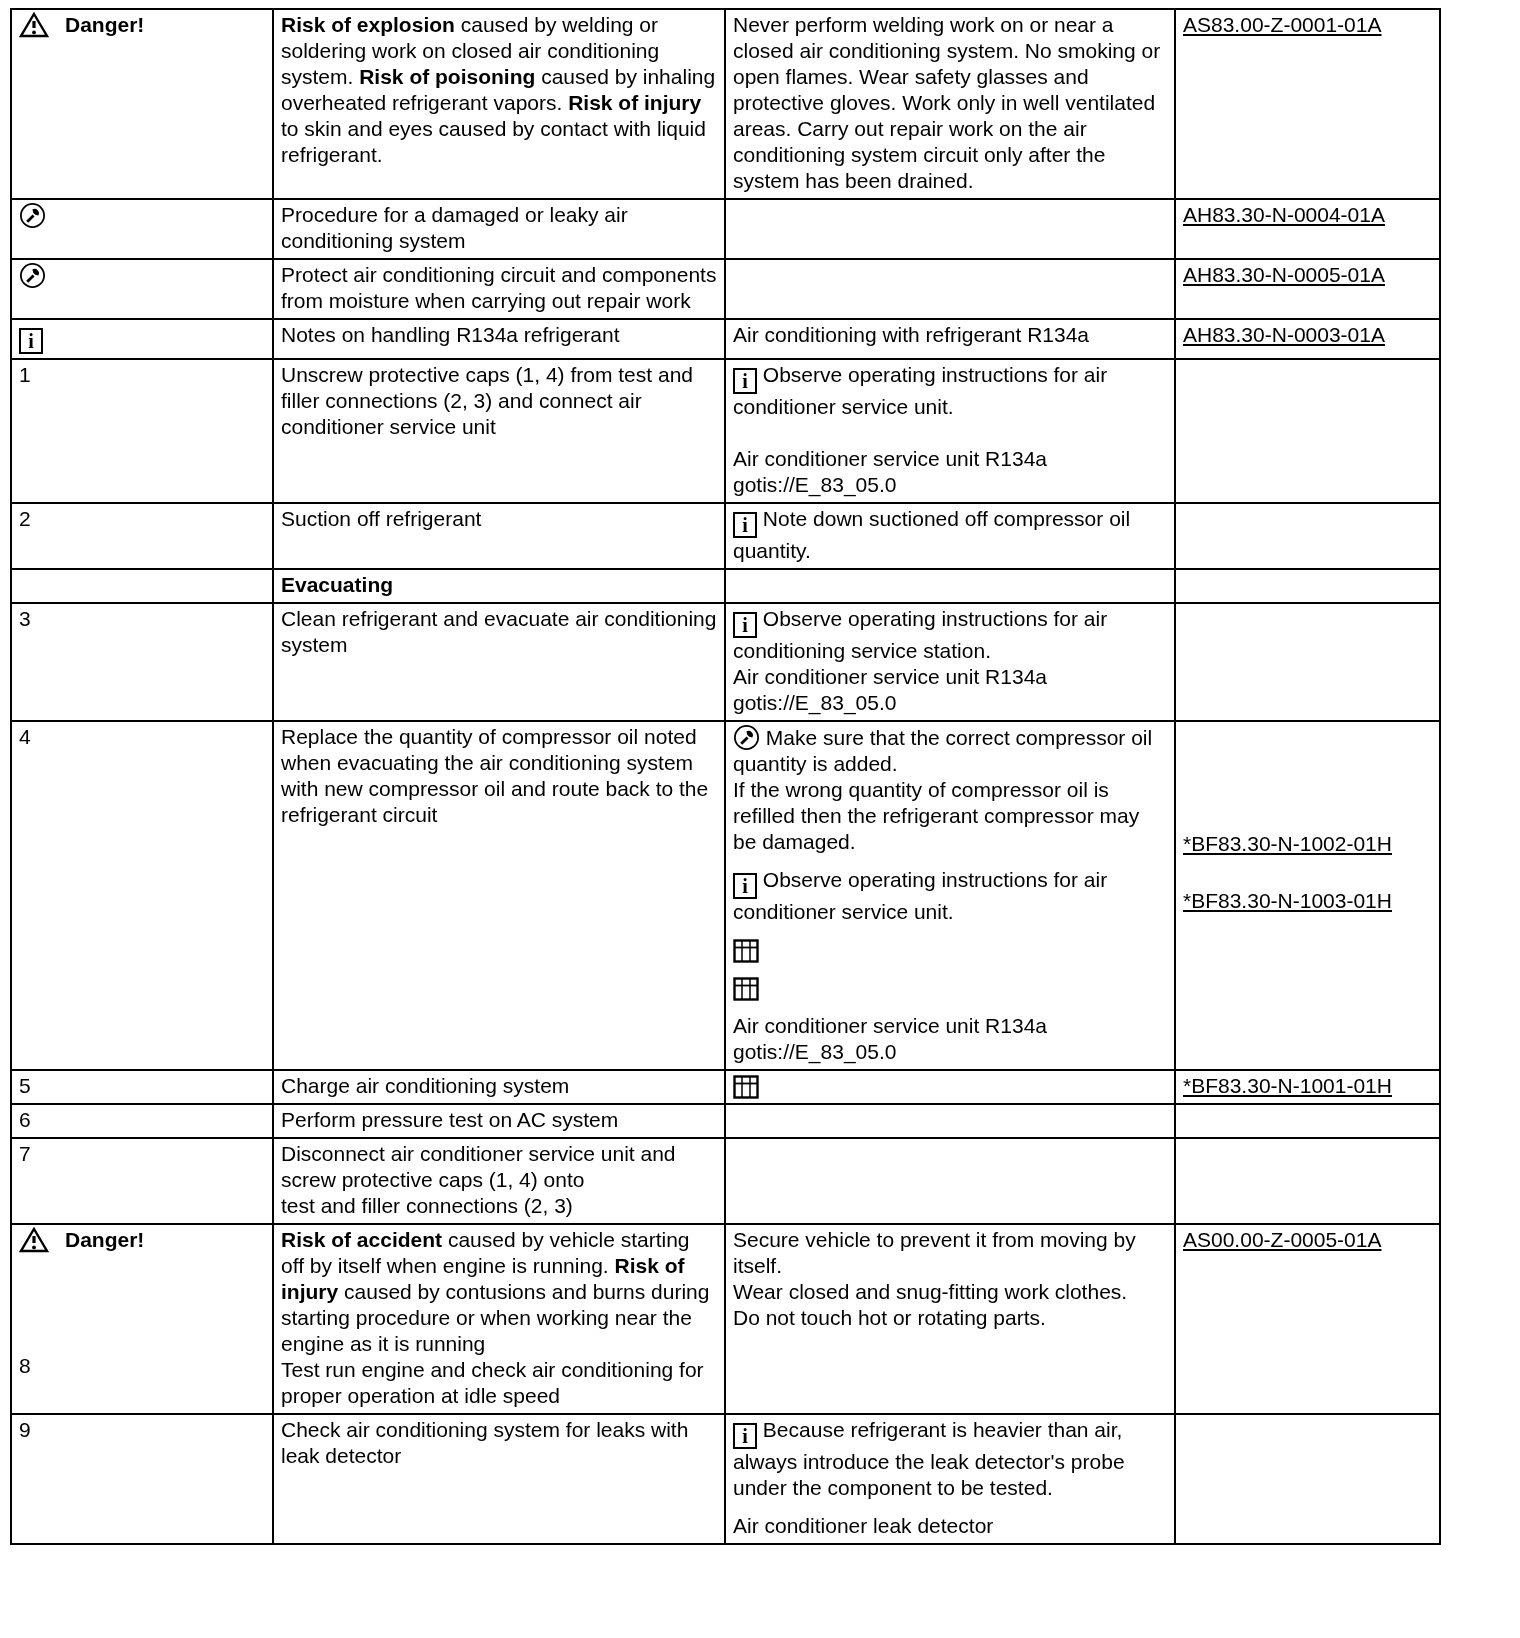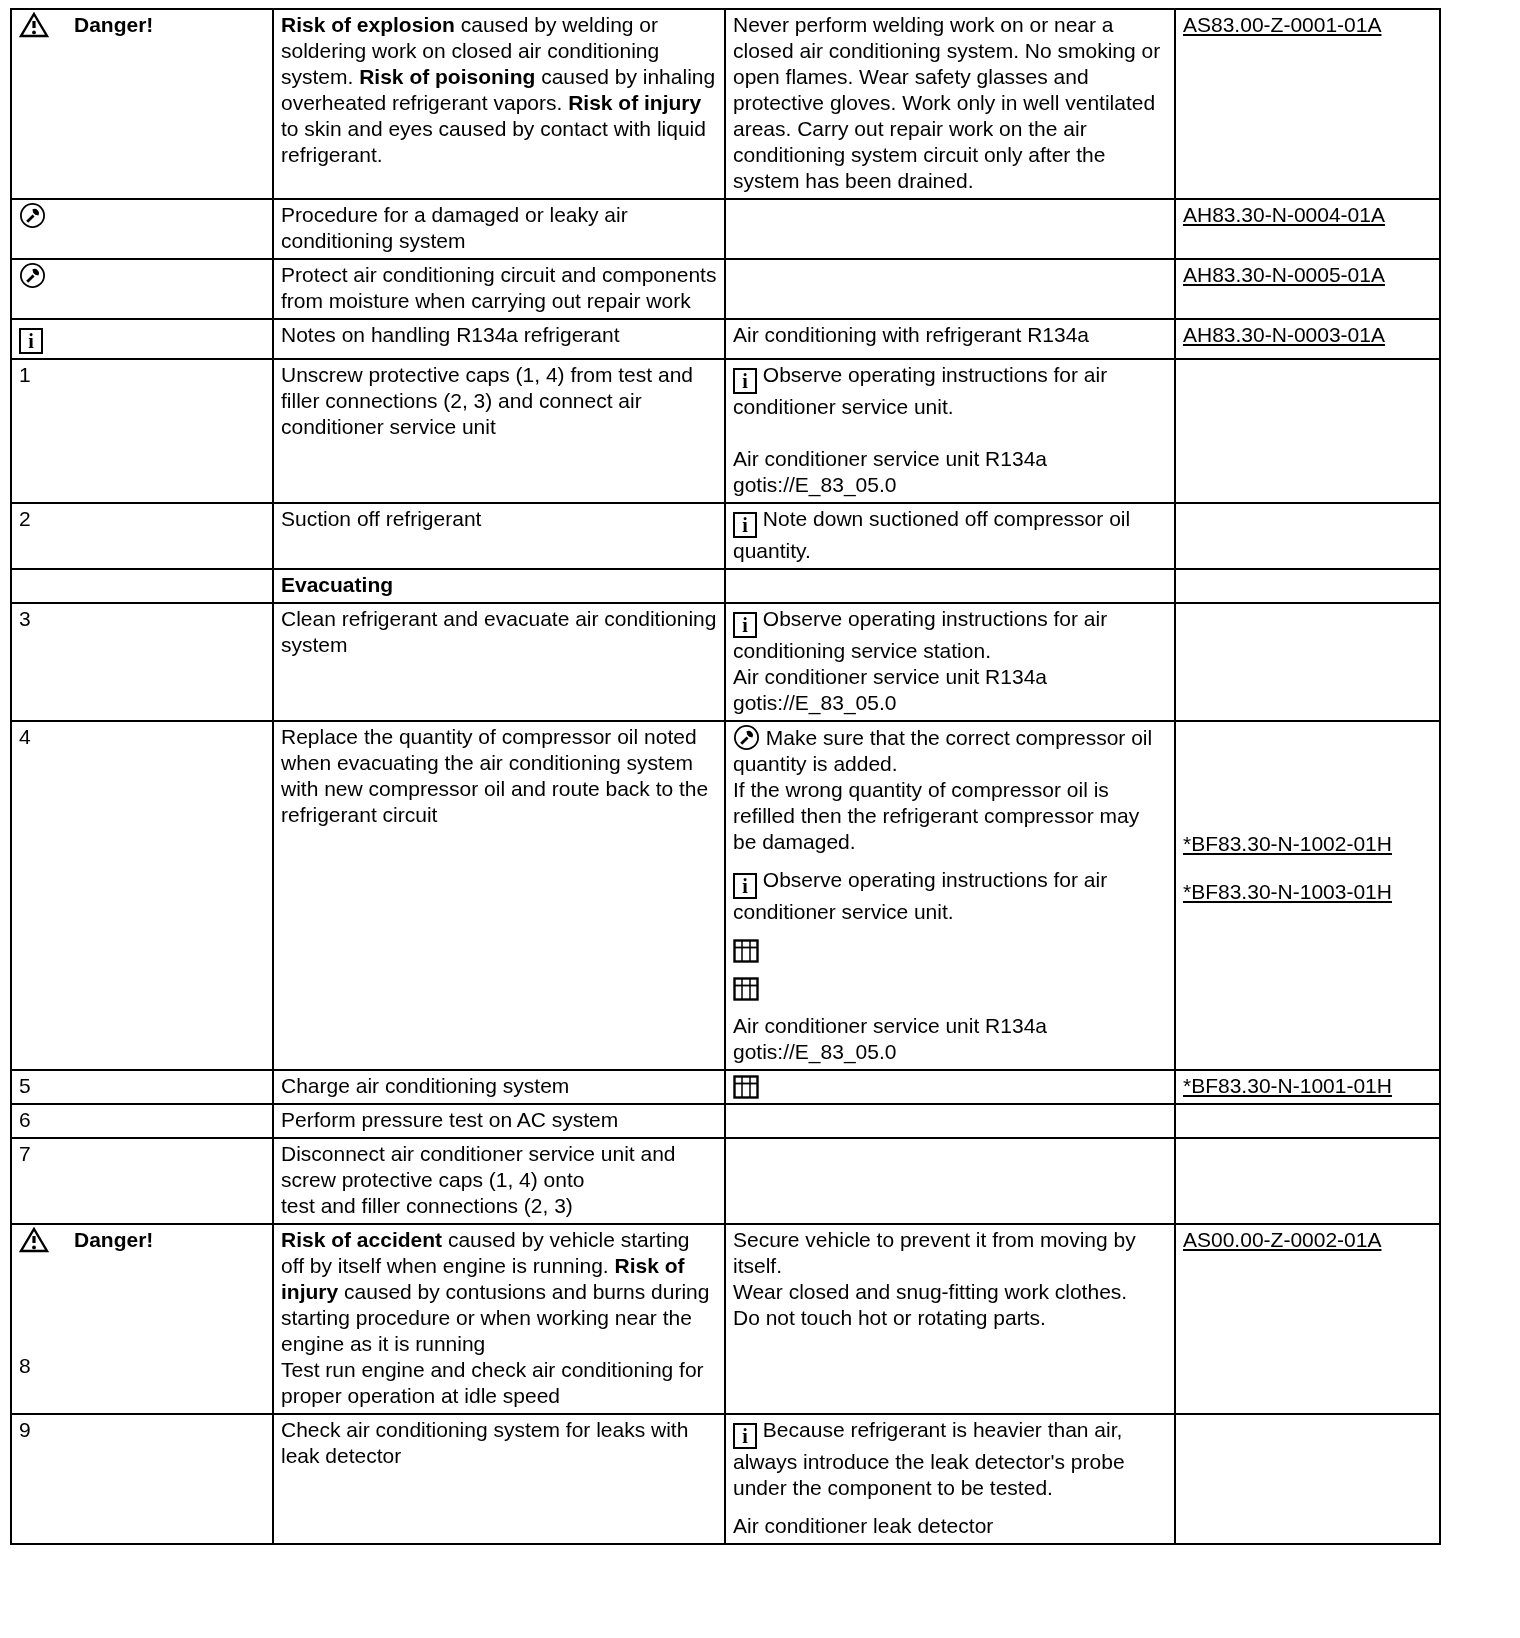--- a/index.html
+++ b/index.html
@@ -28,21 +28,21 @@
   .para { margin: 0; }
   .gap1 { margin-top: 12px; }
   .gap2 { margin-top: 26px; }
   .link {
     cursor: pointer;
   }
   .c1item { margin: 0; }
   .danger-wrap {
     display: flex;
     align-items: center;
-    gap: 25px;
+    gap: 16px;
     font-weight: bold;
     white-space: nowrap;
   }
   .icon { display: inline-block; vertical-align: -6px; line-height: 0; }
   .icon svg { display: inline-block; }
   .ibox {
     display: inline-flex;
     align-items: center;
     justify-content: center;
     width: 24px;
@@ -207,21 +207,21 @@
                   <rect x="1.5" y="1.5" width="23" height="21" fill="none" stroke="#000" stroke-width="2.4"></rect>
                   <line x1="1.5" y1="8.5" x2="24.5" y2="8.5" stroke="#000" stroke-width="1.8"></line>
                   <line x1="9" y1="2" x2="9" y2="22.5" stroke="#000" stroke-width="1.5"></line>
                   <line x1="17" y1="2" x2="17" y2="22.5" stroke="#000" stroke-width="1.5"></line>
                 </svg></span></div>
             <div class="para gap1"><span>Air conditioner service unit R134a</span></div>
             <div class="para"><span class="link">gotis://E_83_05.0</span></div>
           </td>
           <td>
             <div class="code-line" style="margin-top: 107px;">*BF83.30-N-1002-01H</div>
-            <div class="code-line" style="margin-top: 22px;">*BF83.30-N-1003-01H</div>
+            <div class="code-line" style="margin-top: 31px;">*BF83.30-N-1003-01H</div>
           </td>
         </tr>
         <tr>
           <td>
             <div class="c1item">5</div>
           </td>
           <td>
             <div class="para"><span>Charge air conditioning system</span></div>
           </td>
           <td>
@@ -272,21 +272,21 @@
           <td>
             <div class="para"><span class="b">Risk of accident</span><span>  caused by vehicle starting off by itself when engine is running.  </span><span class="b">Risk of injury</span><span> caused by contusions and burns during starting procedure or when working near the engine as it is running</span></div>
             <div class="para"><span>Test run engine and check air conditioning for proper operation at idle speed</span></div>
           </td>
           <td>
             <div class="para"><span>Secure vehicle to prevent it from moving by itself.</span></div>
             <div class="para"><span>Wear closed and snug-fitting work clothes.</span></div>
             <div class="para"><span>Do not touch hot or rotating parts.</span></div>
           </td>
           <td>
-            <div class="code-line">AS00.00-Z-0002-01A</div>
+            <div class="code-line">AS00.00-Z-0005-01A</div>
           </td>
         </tr>
         <tr>
           <td>
             <div class="c1item">9</div>
           </td>
           <td>
             <div class="para"><span>Check air conditioning system for leaks with leak detector</span></div>
           </td>
           <td>

